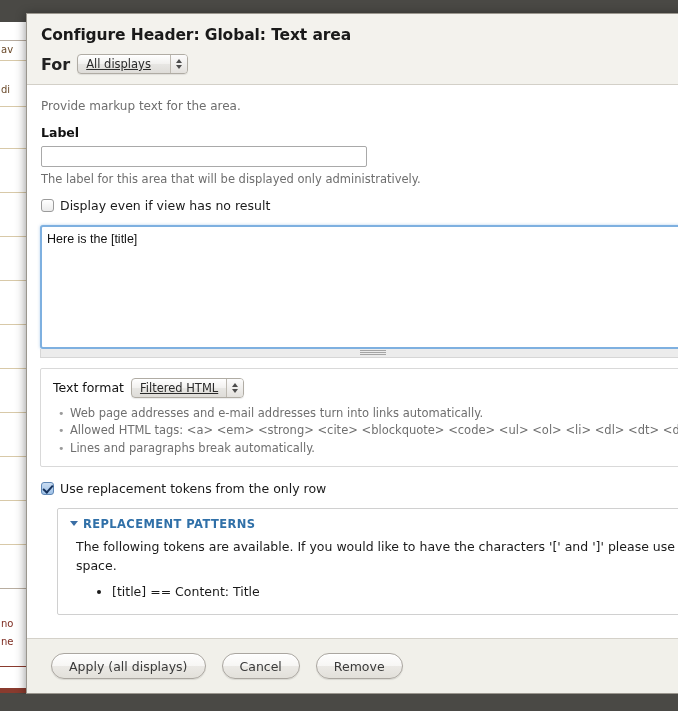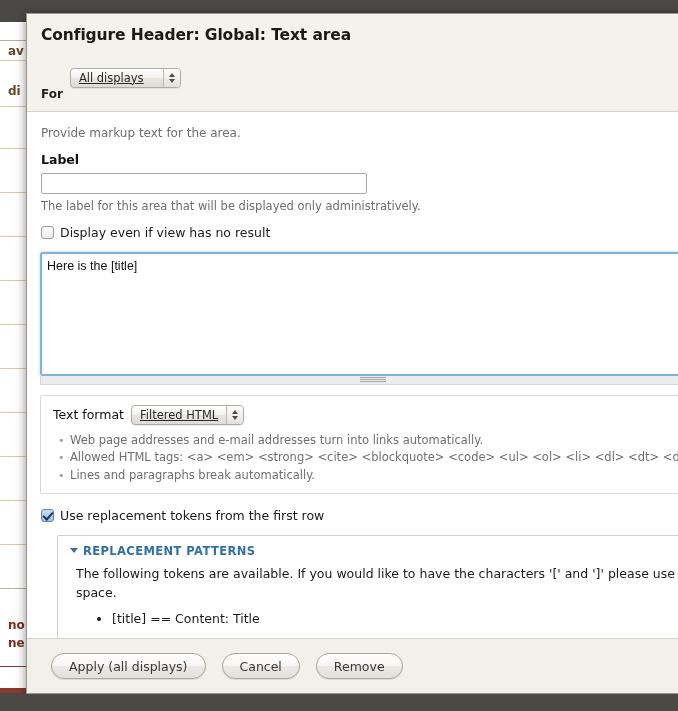--- a/index.html
+++ b/index.html
@@ -24,26 +24,25 @@
   }
   .bg-line {
     position: absolute;
     left: 0; width: 26px;
     border-top: 1px solid #d8c9a8;
   }
   .bg-line.dark { border-top-color: #b8ada0; }
   .bg-line.red  { border-top-color: #8a3b2e; }
   .bg-text {
     position: absolute;
-    left: 8px;
-    font-size: 12px;
+    left: 1px;
+    font-size: 10px;
     color: #6b4a2a;
     white-space: nowrap;
     font-family: "DejaVu Sans", "Liberation Sans", sans-serif;
-    font-weight: bold;
   }
   .bg-text.maroon { color: #7d2b20; }
   #bg-bottombar {
     position: absolute;
     left: 0; top: 688px;
     width: 26px; height: 5px;
     background: #8a3b2e;
   }
 
   
@@ -69,24 +68,23 @@
     color: #1a1a1a;
     margin: 2px 0 10px 0;
     letter-spacing: -0.1px;
   }
   #for-row {
     display: flex;
     align-items: center;
     gap: 7px;
   }
   #for-label {
-    font-size: 12px;
+    font-size: 16px;
     font-weight: bold;
     color: #222;
-    margin-top: 33px;
   }
 
   
   .mac-select {
     display: inline-flex;
     align-items: stretch;
     height: 20px;
     border: 1px solid #b0aca4;
     border-radius: 4px;
     background: linear-gradient(to bottom, #ffffff 0%, #f2f1ef 48%, #e7e6e3 52%, #dedcd8 100%);
@@ -429,21 +427,21 @@
       </div>
       <ul id="tips-list">
         <li>Web page addresses and e-mail addresses turn into links automatically.</li>
         <li>Allowed HTML tags: &lt;a&gt; &lt;em&gt; &lt;strong&gt; &lt;cite&gt; &lt;blockquote&gt; &lt;code&gt; &lt;ul&gt; &lt;ol&gt; &lt;li&gt; &lt;dl&gt; &lt;dt&gt; &lt;dd&gt;</li>
         <li>Lines and paragraphs break automatically.</li>
       </ul>
     </div>
 
     <div class="check-row" style="margin-top:14px;">
       <span class="cb checked"></span>
-      <span class="check-label">Use replacement tokens from the first row</span>
+      <span class="check-label">Use replacement tokens from the only row</span>
     </div>
 
     <div id="rp-fieldset">
       <div id="rp-legend">
         <span id="rp-tri"></span>
         <span id="rp-title">REPLACEMENT PATTERNS</span>
       </div>
       <div id="rp-desc">
         <span>The following tokens are available. If you would like to have the characters '[' and ']' please use the</span>
         <span class="l2">space.</span>

